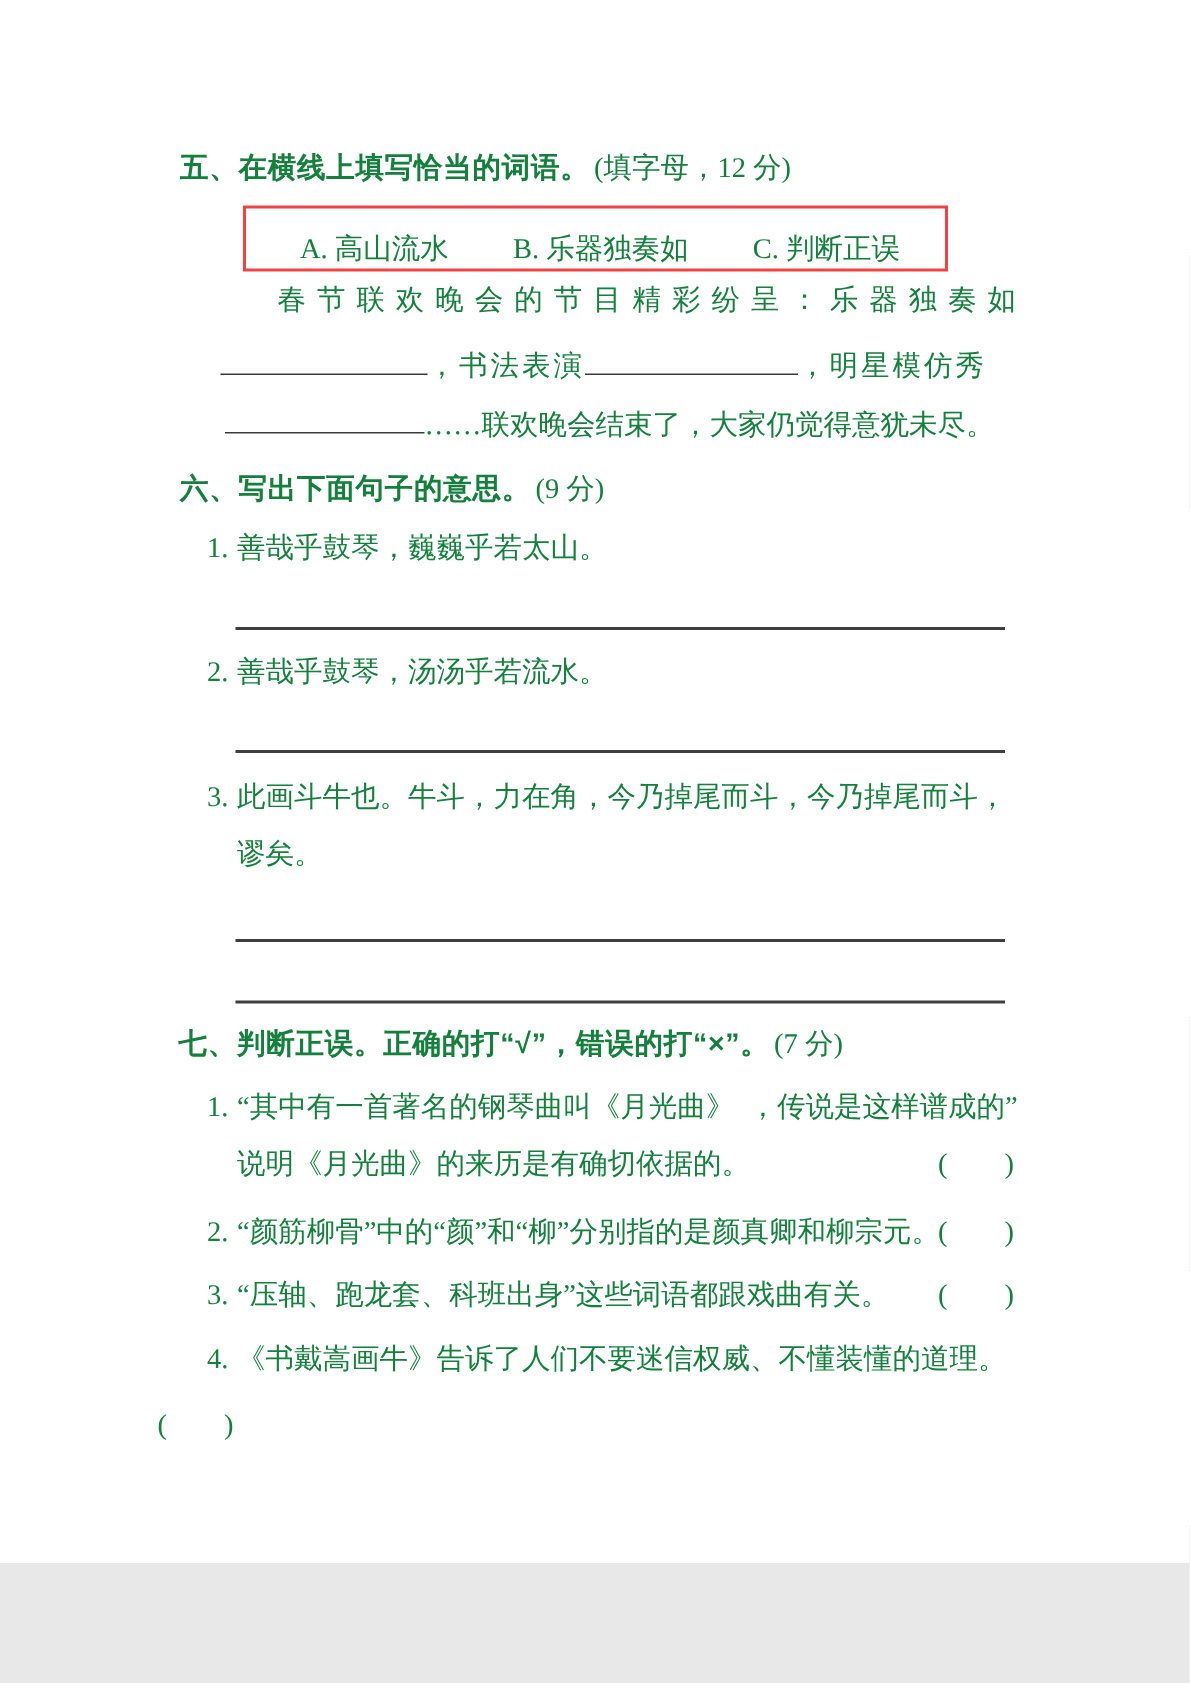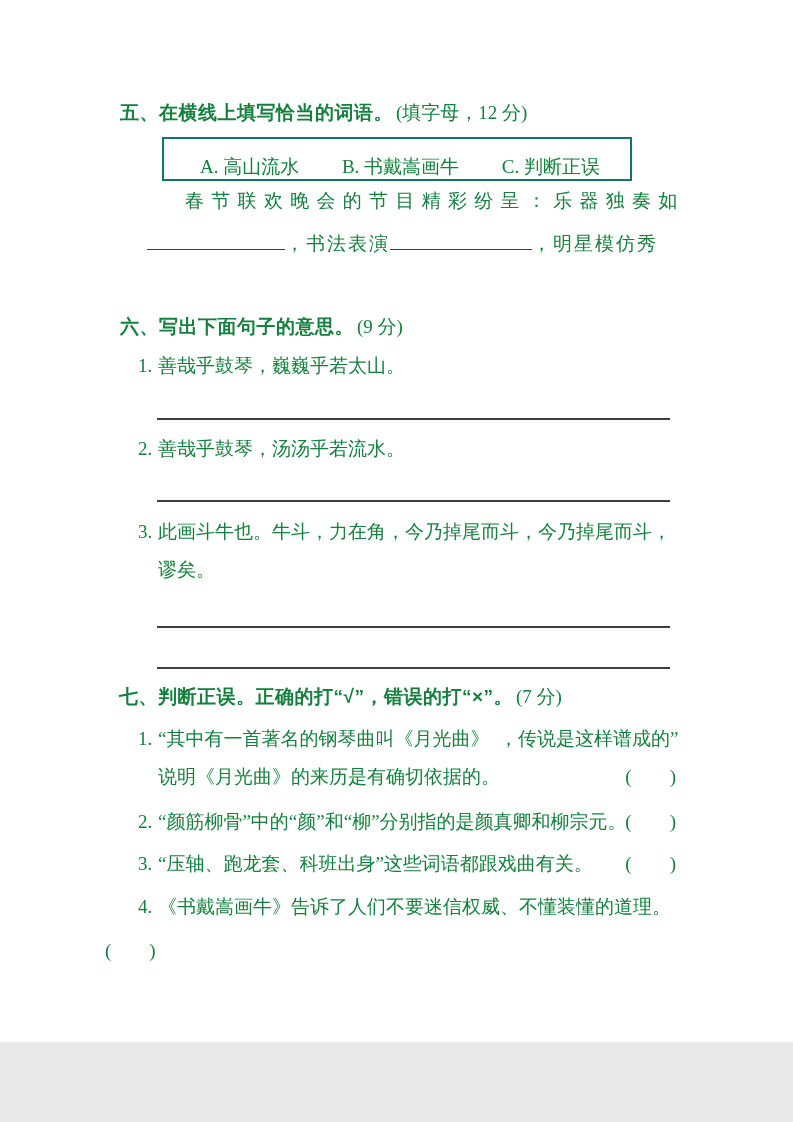--- a/index.html
+++ b/index.html
@@ -23,21 +23,21 @@
   .heading .pts {
     font-family:"Liberation Serif","DejaVu Serif",serif;
     font-weight:400;
     letter-spacing:0;
     margin-left:3px;
   }
   .options-box {
     position:absolute;
     left:162px; top:137px;
     width:470px; height:44px;
-    border:2px solid #0f766e;
+    border:2px solid #ef4444;
     box-sizing:border-box;
     display:flex;
     align-items:flex-end;
     justify-content:space-between;
     padding:16px 30px 0 36px;
   }
   .blank {
     display:inline-block;
     border-bottom:1.5px solid #3b3b3b;
     height:1em;
@@ -55,30 +55,33 @@
 <body>
 
 <div class="page">
 
   <div class="line heading" style="left:120px; top:101px;">
     <span>五、</span><span>在横线上填写恰当的词语。</span><span class="pts">(填字母，12 分)</span>
   </div>
 
   <div class="options-box">
     <span>A. 高山流水</span>
-    <span>B. 书戴嵩画牛</span>
+    <span>B. 乐器独奏如</span>
     <span>C. 判断正误</span>
   </div>
 
   <div class="line" style="left:147px; top:230px; letter-spacing:2px;">
     <span class="blank" style="width:138px;"></span><span>，书法表演</span><span class="blank" style="width:142px;"></span><span>，明星模仿秀</span>
   </div>
 
   <div class="line" style="left:185px; top:189px; letter-spacing:7.3px;">春节联欢晚会的节目精彩纷呈：乐器独奏如</div>
 
+  <div class="line" style="left:150px; top:269px;">
+    <span class="blank" style="width:133px;"></span><span>……联欢晚会结束了，大家仍觉得意犹未尽。</span>
+  </div>
 
   <div class="line heading" style="left:120px; top:315px;">
     <span>六、</span><span>写出下面句子的意思。</span><span class="pts">(9 分)</span>
   </div>
 
   <div class="qline" style="left:138px; top:354px;">
     <span class="qnum">1.</span><span>善哉乎鼓琴，巍巍乎若太山。</span>
   </div>
   <div class="rule" style="left:157px; top:418px; width:513px;"></div>
 

